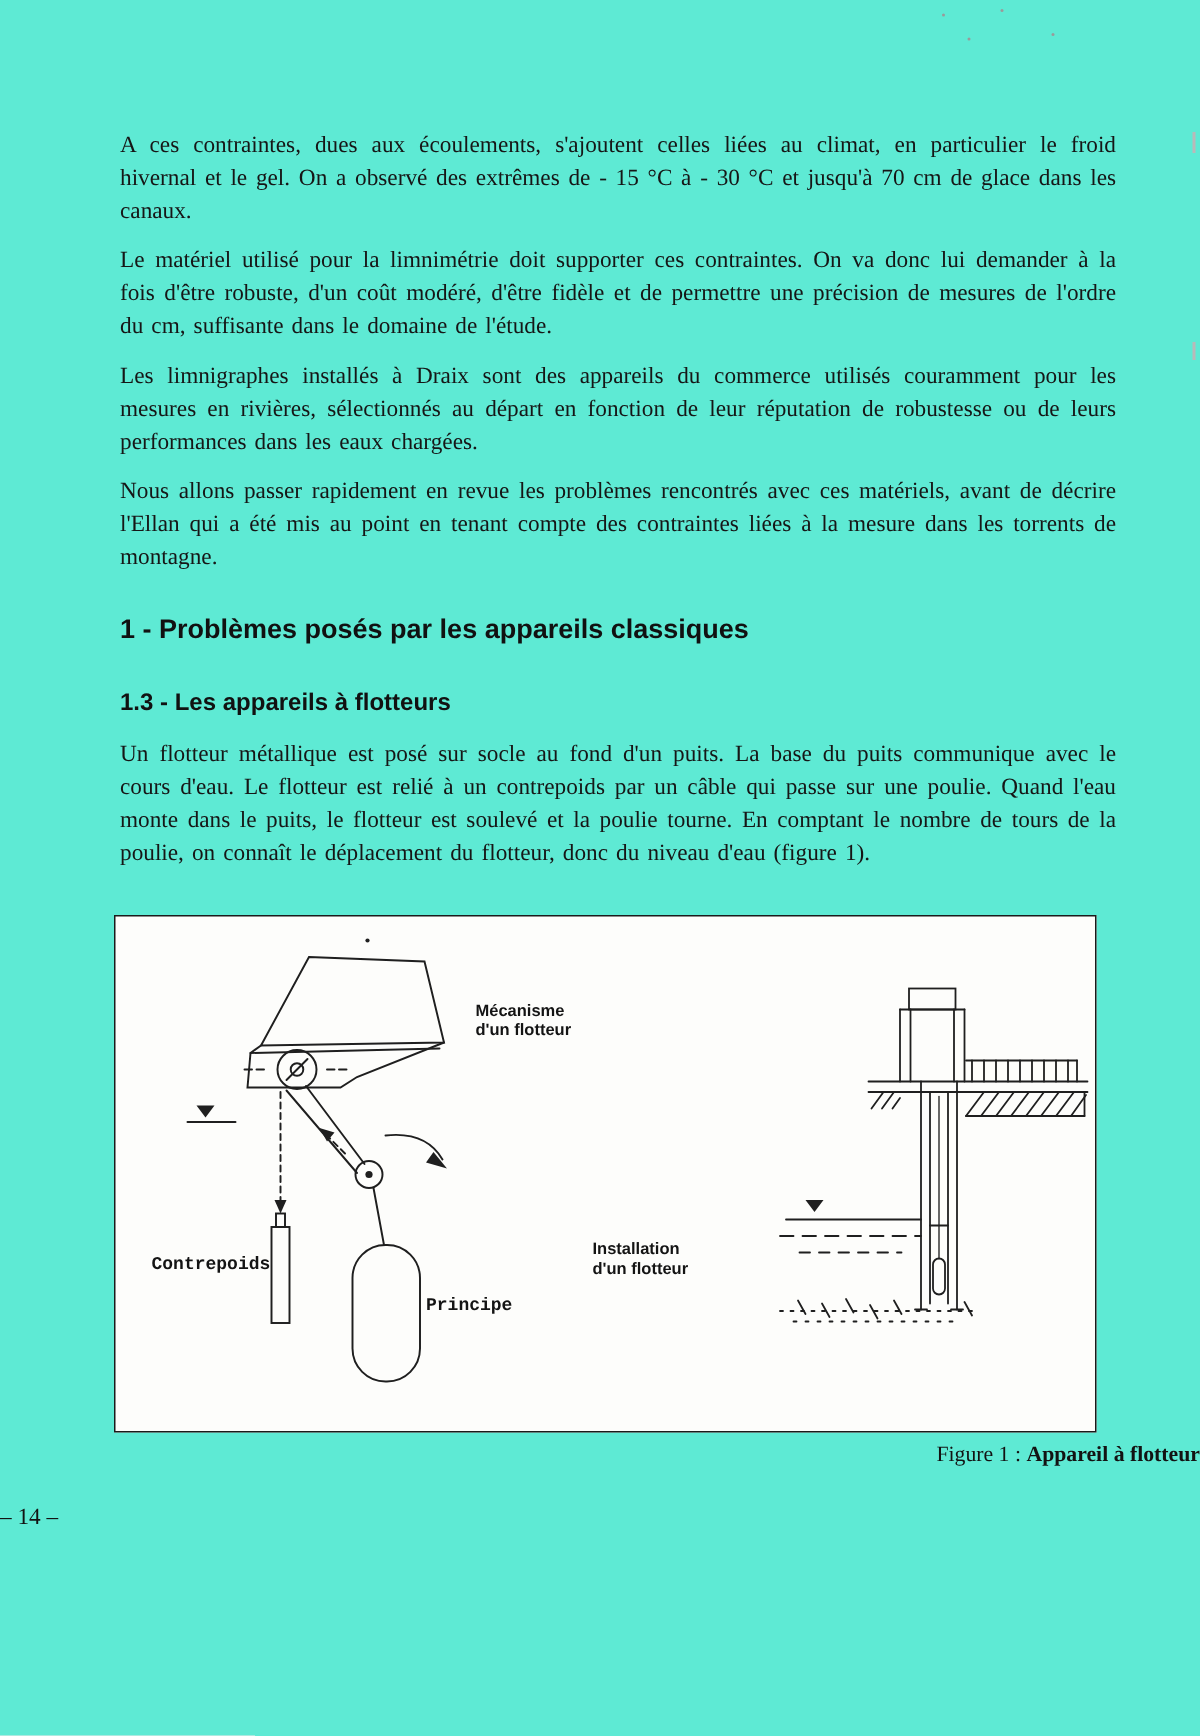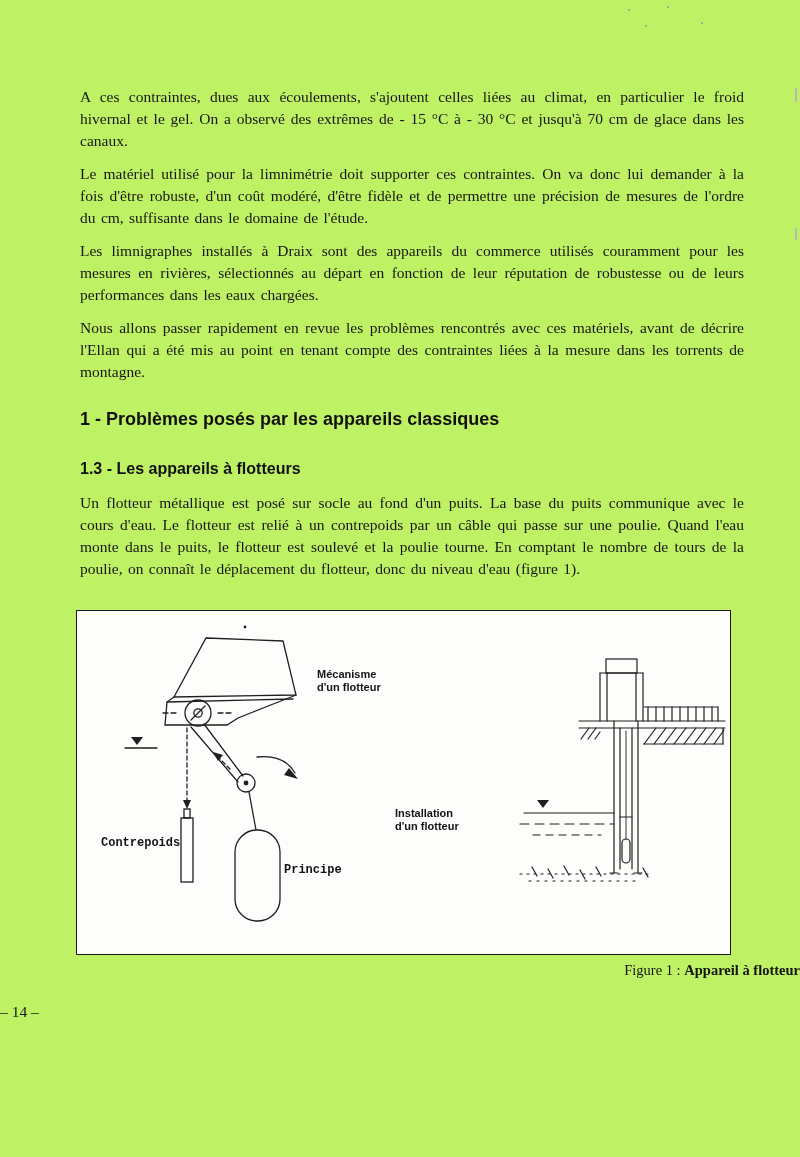--- a/index.html
+++ b/index.html
@@ -2,21 +2,21 @@
 <html><head>
 <meta charset="utf-8">
 <style>
   * { box-sizing: border-box; }
   html, body { margin: 0; padding: 0; background: #e9e9e9; }
   .page {
     position: relative;
     width: 800px;
     height: 1157px;
     margin: 0 auto;
-    background: #bef264;
+    background: #5eead4;
     color: #161616;
     font-family: "Liberation Serif", serif;
     overflow: hidden;
   }
   .text-col { margin: 0 56px 0 80px; padding-top: 86px; }
   p.body {
     margin: 0 0 11px 0;
     font-size: 15.5px;
     line-height: 22px;
     text-align: justify;
@@ -196,21 +196,21 @@
         <line x1="503" y1="259" x2="508" y2="268"></line>
         <line x1="519" y1="256" x2="524" y2="265"></line>
         <line x1="566" y1="257" x2="571" y2="266"></line>
       </g>
     </svg>
 
     <div class="fig-label sans" style="left:240px; top:57px;">Mécanisme
 d'un flotteur</div>
     <div class="fig-label mono" style="left:24px; top:225px;">Contrepoids</div>
     <div class="fig-label mono" style="left:207px; top:252px;">Principe</div>
-    <div class="fig-label sans" style="left:318px; top:196px;">Installation
+    <div class="fig-label sans" style="left:318px; top:216px;">Installation
 d'un flotteur</div>
   </div>
 
   <div class="caption"><span>Figure 1 : </span><b>Appareil à flotteur</b></div>
 
   <div class="page-number">– 14 –</div>
 
 </div>
 
 </body></html>

